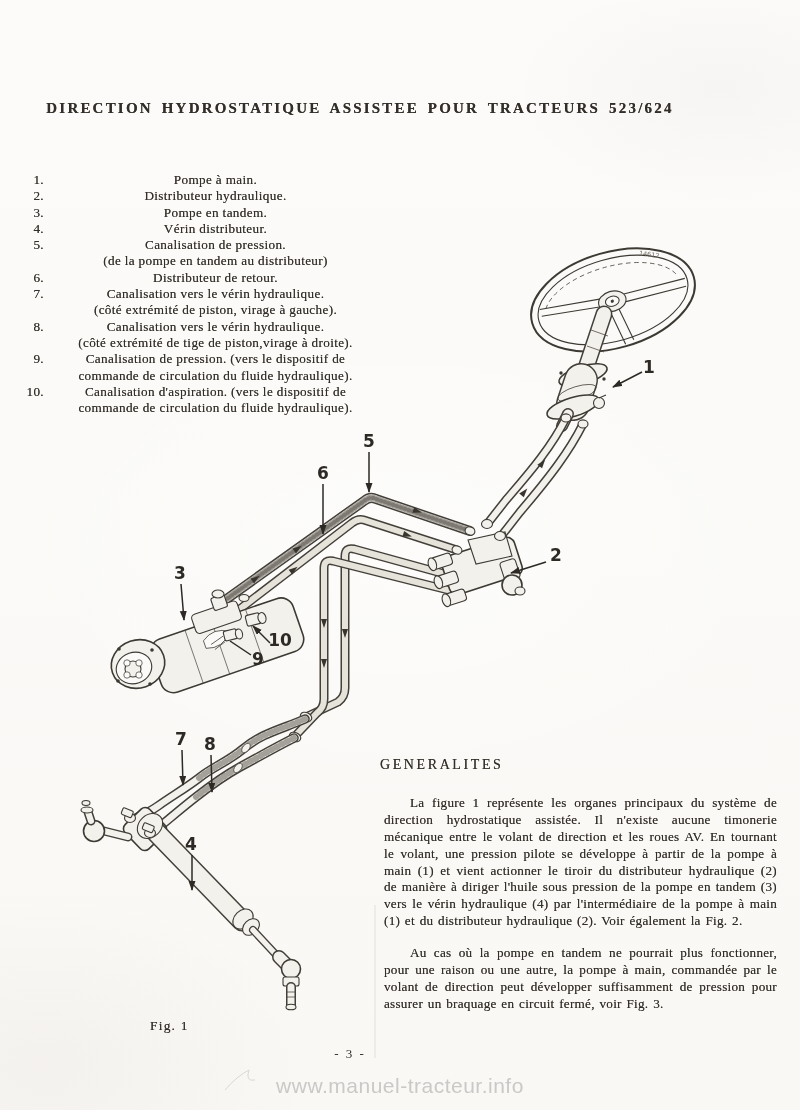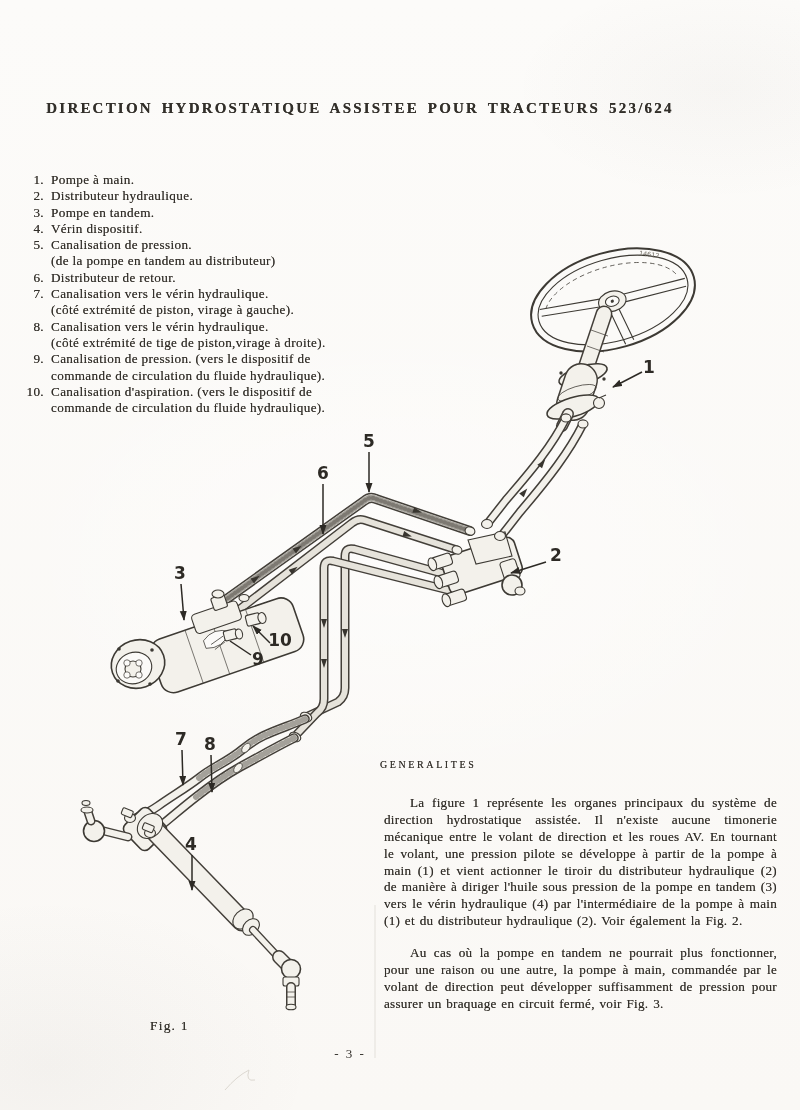--- a/index.html
+++ b/index.html
@@ -18,28 +18,28 @@
     font-size:15px;letter-spacing:2.2px;word-spacing:3px;font-weight:bold;margin:0;
     text-shadow:0 0 .5px rgba(55,50,42,.8);
   }
   .parts-list{
     position:absolute;left:20px;top:172px;width:360px;
     font-size:13.2px;line-height:16.3px;letter-spacing:.35px;
     text-shadow:0 0 .4px rgba(55,50,42,.7);
   }
   .pl-item{display:flex;}
   .pl-num{width:24px;text-align:right;margin-right:7px;flex:none;}
-  .pl-body{flex:1;}
+  .pl-body{flex:1;text-align:center;}
   .generalites{
     position:absolute;left:380px;top:757px;width:397px;
     font-size:13.2px;line-height:16.9px;letter-spacing:.25px;
     text-shadow:0 0 .4px rgba(55,50,42,.7);
   }
   .gen-heading{
-    font-size:10px;font-weight:normal;letter-spacing:2.6px;margin:0 0 21px 0;
+    font-size:14px;font-weight:normal;letter-spacing:2.6px;margin:0 0 21px 0;
   }
   .generalites p{margin:0 0 15px 4px;text-align:justify;text-indent:26px;word-spacing:1.2px;}
   .fig-caption{
     position:absolute;left:150px;top:1018px;font-size:13.5px;letter-spacing:1.2px;
     text-shadow:0 0 .4px rgba(55,50,42,.7);
     text-align:right;
   }
   .page-number{
     position:absolute;left:290px;top:1046px;width:120px;text-align:center;
     font-size:13px;letter-spacing:2px;
@@ -297,21 +297,21 @@
     <div class="pl-item">
         <span class="pl-num">2.</span>
         <span class="pl-body">Distributeur hydraulique.</span>
       </div>
     <div class="pl-item">
         <span class="pl-num">3.</span>
         <span class="pl-body">Pompe en tandem.</span>
       </div>
     <div class="pl-item">
         <span class="pl-num">4.</span>
-        <span class="pl-body">Vérin dispositif.</span>
+        <span class="pl-body">Vérin distributeur.</span>
       </div>
     <div class="pl-item">
         <span class="pl-num">5.</span>
         <span class="pl-body"><span>Canalisation de pression.</span><br><span>(de la pompe en tandem au distributeur)</span></span>
       </div>
     <div class="pl-item">
         <span class="pl-num">6.</span>
         <span class="pl-body">Distributeur de retour.</span>
       </div>
     <div class="pl-item">
@@ -333,14 +333,15 @@
   </div>
 
   <div class="generalites">
     <h2 class="gen-heading">GENERALITES</h2>
     <p>La figure 1 représente les organes principaux du système de direction hydrostatique assistée. Il n'existe aucune timonerie mécanique entre le volant de direction et les roues AV. En tournant le volant, une pression pilote se développe à partir de la pompe à main (1) et vient actionner le tiroir du distributeur hydraulique (2) de manière à diriger l'huile sous pression de la pompe en tandem (3) vers le vérin hydraulique (4) par l'intermédiaire de la pompe à main (1) et du distributeur hydraulique (2). Voir également la Fig. 2.</p>
     <p>Au cas où la pompe en tandem ne pourrait plus fonctionner, pour une raison ou une autre, la pompe à main, commandée par le volant de direction peut développer suffisamment de pression pour assurer un braquage en circuit fermé, voir Fig. 3.</p>
   </div>
 
   <div class="fig-caption">Fig. 1</div>
   <div class="page-number">- 3 -</div>
+  <div class="watermark">www.manuel-tracteur.info</div>
 
 </div>
 
 </body></html>

